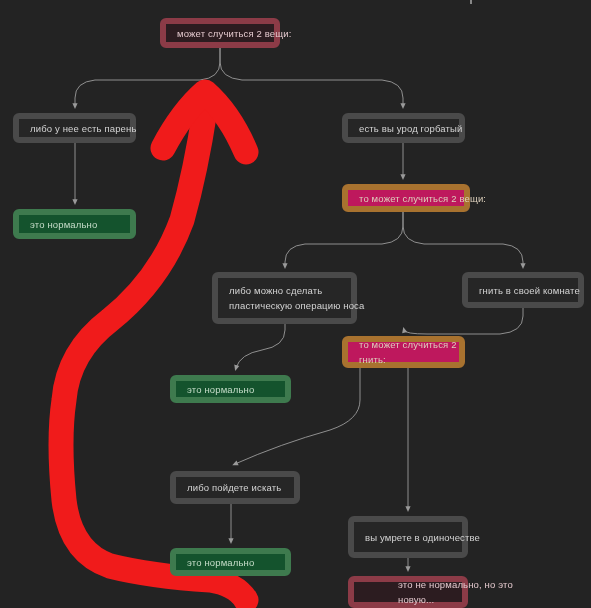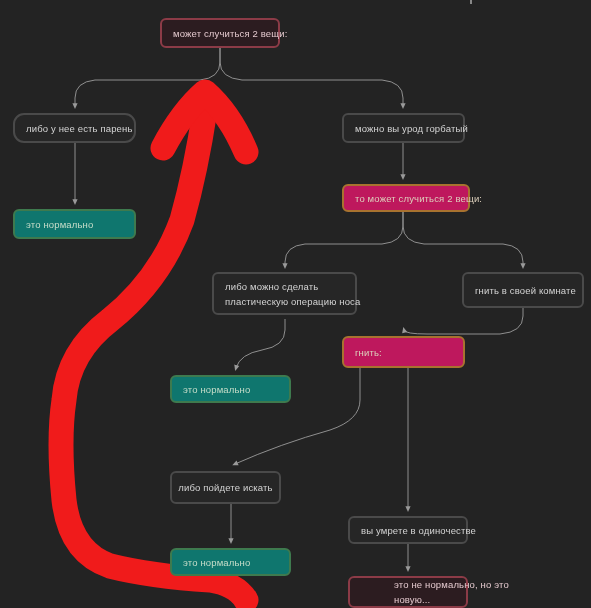--- a/index.html
+++ b/index.html
@@ -31,42 +31,42 @@
     left: 0;
     top: 0;
     width: 591px;
     height: 608px;
     pointer-events: none;
   }
   .node {
     position: absolute;
     box-sizing: border-box;
     border-radius: 6px;
-    border: 2px solid #c4b5fd;
+    border: 6px solid #c4b5fd;
     background: #262626;
     color: #d6d6d6;
     font-size: 9.5px;
     line-height: 15px;
     letter-spacing: 0.15px;
     padding: 7px 11px;
     display: flex;
     flex-direction: column;
     justify-content: center;
   }
   .node .line {
     white-space: nowrap;
   }
   .node.red {
     border-color: #8c3b47;
     background: #2c1c20;
     color: #e3c8cd;
   }
   .node.green {
     border-color: #3e7a4e;
-    background: #0f766e;
+    background: #14532d;
     color: #c6ddc9;
   }
   .node.orange {
     border-color: #a8722f;
     background: #be185d;
     color: #ddd0bc;
   }
   .node.gray {
     border-color: #4a4a4a;
     background: #262626;
@@ -110,52 +110,53 @@
   <svg id="annotation-layer" viewBox="0 0 591 608" xmlns="http://www.w3.org/2000/svg">
     <path d="M246,600 Q236,584 210,580 Q150,576 110,566 Q70,552 64,500 Q58,440 64,400
              Q68,352 110,320 Q160,280 182,220 Q196,170 205,110" fill="none" stroke="#f01b1b" stroke-width="25" stroke-linecap="round" stroke-linejoin="round"></path>
     <path d="M163,148 Q182,112 205,92 Q230,114 246,152" fill="none" stroke="#f01b1b" stroke-width="25" stroke-linecap="round" stroke-linejoin="round"></path>
   </svg>
 
   <div id="node-container">
       <div class="node red" style="left: 160px; top: 18px; width: 120px; height: 30px;">
         <div class="line">может случиться 2 вещи:</div>
       </div>
-      <div class="node gray" style="left: 13px; top: 113px; width: 123px; height: 30px; border-radius: 11px;">
+      <div class="node gray" style="left: 13px; top: 113px; width: 123px; height: 30px;">
         <div class="line">либо у нее есть парень</div>
       </div>
       <div class="node green" style="left: 13px; top: 209px; width: 123px; height: 30px;">
         <div class="line">это нормально</div>
       </div>
       <div class="node gray" style="left: 342px; top: 113px; width: 123px; height: 30px;">
-        <div class="line">можно вы урод горбатый</div>
+        <div class="line">есть вы урод горбатый</div>
       </div>
       <div class="node orange" style="left: 342px; top: 184px; width: 128px; height: 28px;">
         <div class="line">то может случиться 2 вещи:</div>
       </div>
-      <div class="node gray" style="left: 212px; top: 272px; width: 145px; height: 43px;">
+      <div class="node gray" style="left: 212px; top: 272px; width: 145px; height: 52px;">
         <div class="line">либо можно сделать</div>
         <div class="line">пластическую операцию носа</div>
       </div>
       <div class="node gray" style="left: 462px; top: 272px; width: 122px; height: 36px;">
         <div class="line">гнить в своей комнате</div>
       </div>
       <div class="node orange" style="left: 342px; top: 336px; width: 123px; height: 32px;">
+        <div class="line">то может случиться 2</div>
         <div class="line">гнить:</div>
       </div>
       <div class="node green" style="left: 170px; top: 375px; width: 121px; height: 28px;">
         <div class="line">это нормально</div>
       </div>
-      <div class="node gray" style="left: 170px; top: 471px; width: 111px; height: 33px; align-items: center;">
+      <div class="node gray" style="left: 170px; top: 471px; width: 130px; height: 33px;">
         <div class="line">либо пойдете искать</div>
       </div>
       <div class="node green" style="left: 170px; top: 548px; width: 121px; height: 28px;">
         <div class="line">это нормально</div>
       </div>
-      <div class="node gray" style="left: 348px; top: 516px; width: 120px; height: 28px;">
+      <div class="node gray" style="left: 348px; top: 516px; width: 120px; height: 42px;">
         <div class="line">вы умрете в одиночестве</div>
       </div>
       <div class="node red" style="left: 348px; top: 576px; width: 120px; height: 32px; padding-left: 44px;">
         <div class="line">это не нормально, но это</div>
         <div class="line">новую...</div>
       </div>
     </div>
 
   <div id="cursor-artifact" style="left:470px; top:0px;"></div>
 

